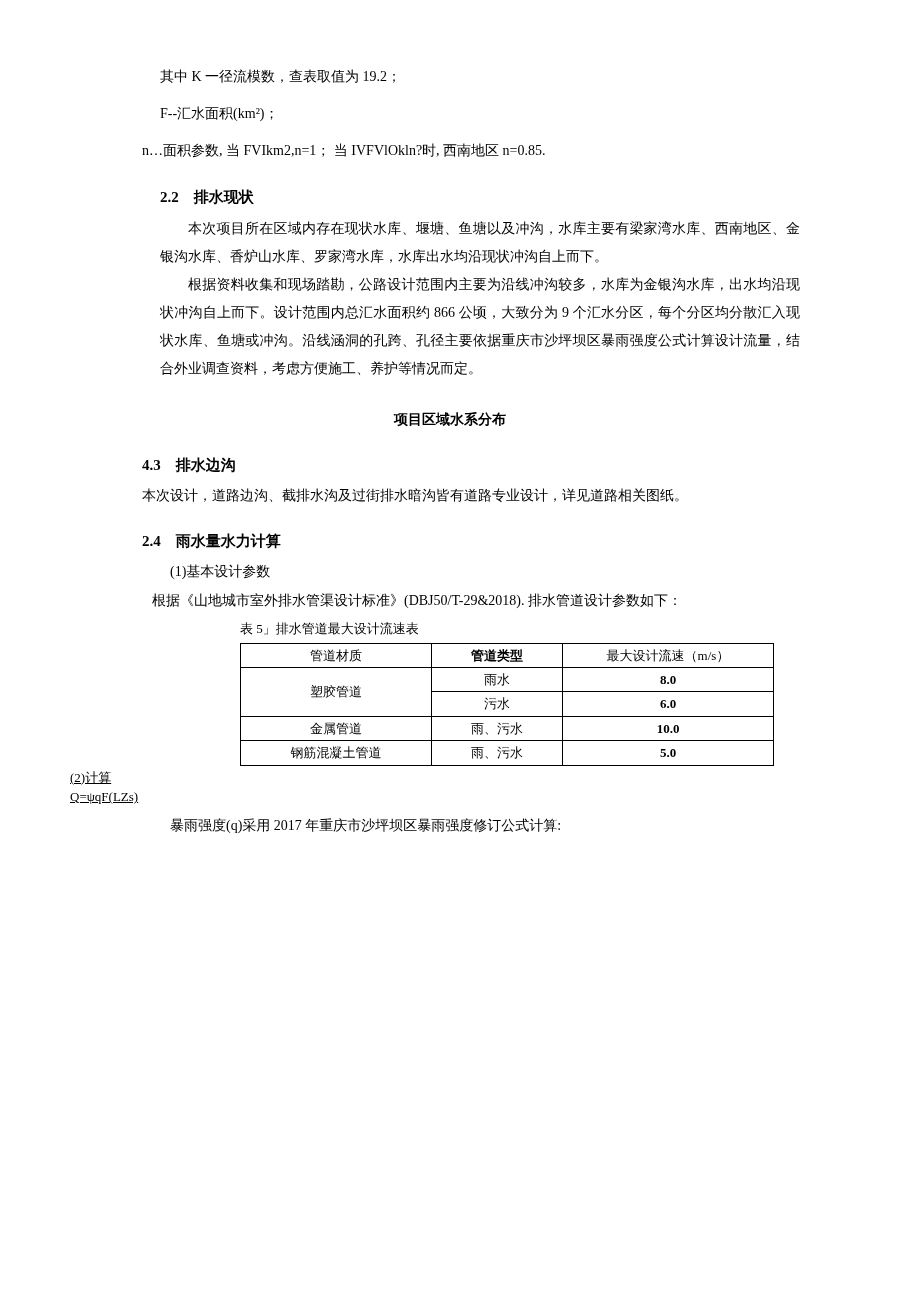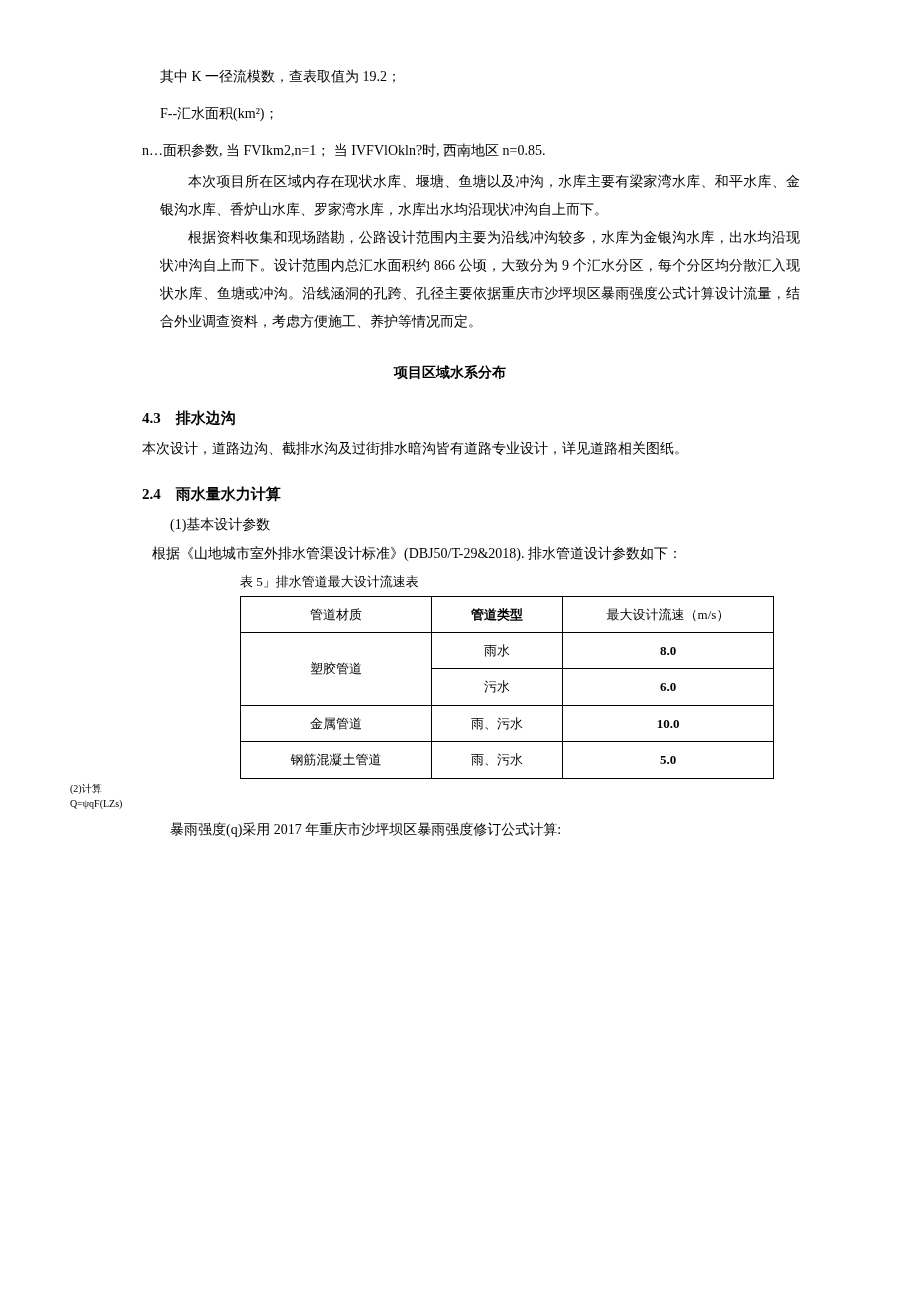--- a/index.html
+++ b/index.html
@@ -42,52 +42,54 @@
     padding-left: 28px;
   }
   table {
     border-collapse: collapse;
     margin-left: 140px;
     margin-top: 2px;
     font-size: 13px;
   }
   table td {
     border: 1px solid #000;
-    padding: 6px 10px;
+    padding: 0 10px;
     text-align: center;
   }
   .table-caption {
     margin-left: 98px;
     font-size: 13px;
   }
   .col1 { width: 170px; }
   .col2 { width: 110px; font-weight: bold; }
   .col3 { width: 190px; }
   .bold { font-weight: bold; }
   .tight-block {
     margin-top: 2px;
     line-height: 1.5;
   }
   .left-small {
     margin-left: -30px;
-    font-size: 10px;
+    font-size: 13px;
     line-height: 1.5;
+    text-decoration: underline;
   }
 </style>
 </head>
 <body>
 
 <div class="indent-block">
   <div class="para">其中 K 一径流模数，查表取值为 19.2；</div>
   <div class="para para-space">F--汇水面积(km²)；</div>
 </div>
 <div class="para para-space" style="padding-left:42px;">n…面积参数, 当 FVIkm2,n=1； 当 IVFVlOkln?时, 西南地区 n=0.85.</div>
 
 <div class="indent-block">
-  <div class="body-text">本次项目所在区域内存在现状水库、堰塘、鱼塘以及冲沟，水库主要有梁家湾水库、和平水库、金银沟水库、香炉山水库、罗家湾水库，水库出水均沿现状冲沟自上而下。</div>
+  <div class="section-heading">2.2　排水现状</div>
+  <div class="body-text">本次项目所在区域内存在现状水库、堰塘、鱼塘以及冲沟，水库主要有梁家湾水库、西南地区、金银沟水库、香炉山水库、罗家湾水库，水库出水均沿现状冲沟自上而下。</div>
   <div class="body-text">根据资料收集和现场踏勘，公路设计范围内主要为沿线冲沟较多，水库为金银沟水库，出水均沿现状冲沟自上而下。设计范围内总汇水面积约 866 公顷，大致分为 9 个汇水分区，每个分区均分散汇入现状水库、鱼塘或冲沟。沿线涵洞的孔跨、孔径主要依据重庆市沙坪坝区暴雨强度公式计算设计流量，结合外业调查资料，考虑方便施工、养护等情况而定。</div>
 </div>
 
 <div class="center-bold">项目区域水系分布</div>
 
 <div style="padding-left:42px;">
   <div class="section-heading">4.3　排水边沟</div>
   <div class="para" style="">本次设计，道路边沟、截排水沟及过街排水暗沟皆有道路专业设计，详见道路相关图纸。</div>
 
   <div class="section-heading">2.4　雨水量水力计算</div>

